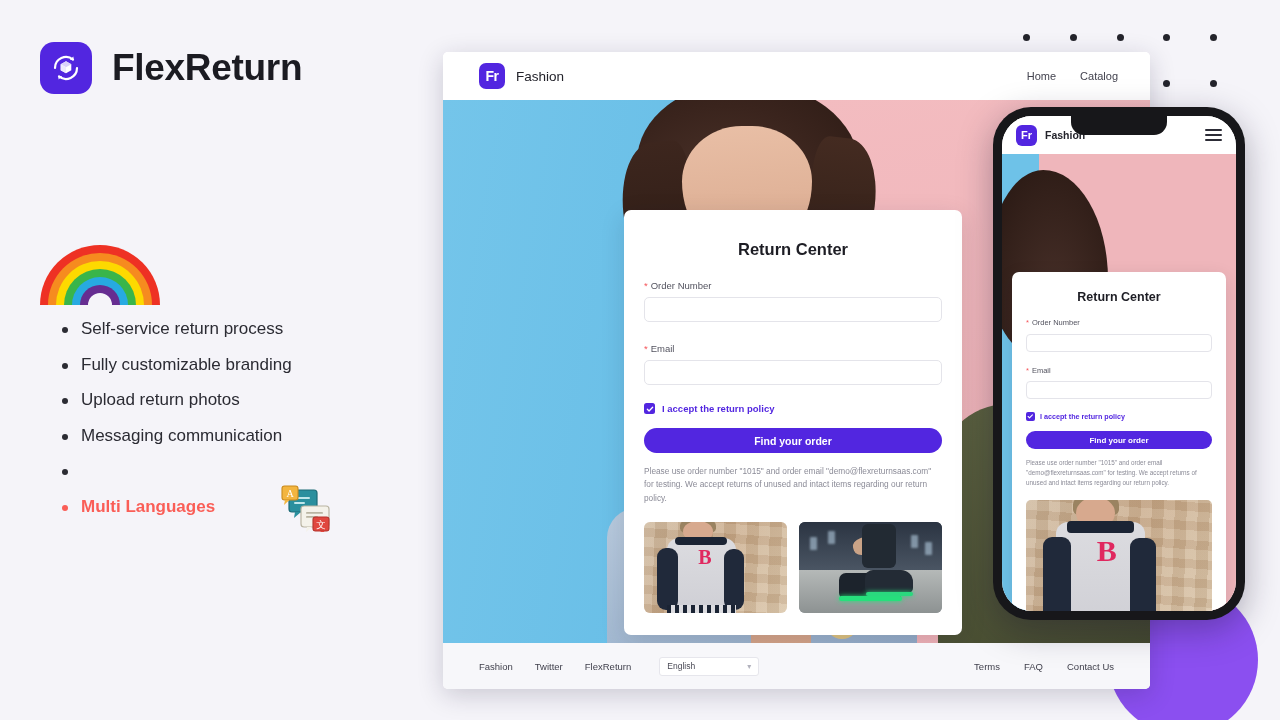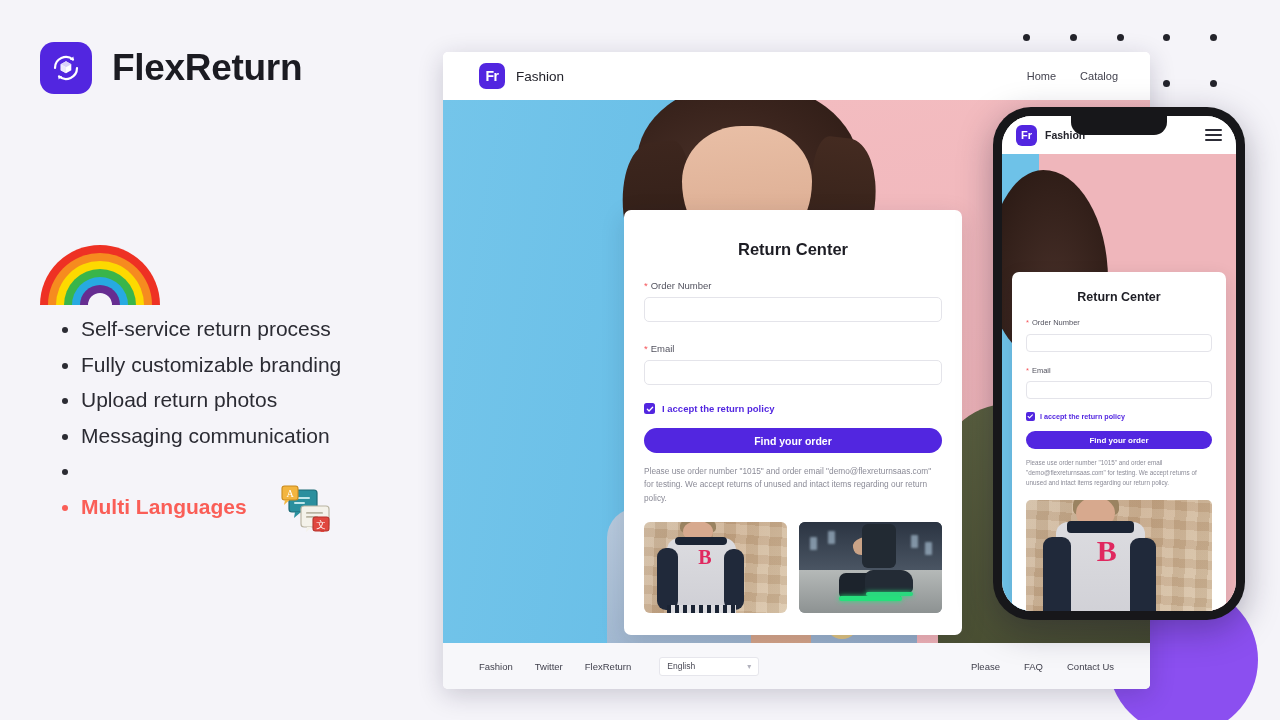--- a/index.html
+++ b/index.html
@@ -22,21 +22,21 @@
 
   .headline-wrap { position: absolute; left: 172px; top: 232px; width: 430px; }
   .headline { font-size: 27px; font-weight: bold; color: #4c25e0; line-height: 1.35; letter-spacing: -0.2px; }
 
   .rainbow { position: absolute; left: 40px; top: 243px; width: 120px; height: 62px; overflow: hidden; }
   .rainbow i { position: absolute; left: 0; bottom: 0; border-radius: 50% 50% 0 0 / 100% 100% 0 0; }
 
   .feature-list { position: absolute; left: 62px; top: 316px; width: 390px; }
   .feature-item { display: flex; align-items: flex-start; gap: 13px; height: 35.5px; }
   .bullet { width: 6px; height: 6px; border-radius: 50%; background: #2b2b33; margin-top: 11px; flex: 0 0 auto; }
-  .feature-text { font-size: 21px; color: #2b2b33; line-height: 26px; }
+  .feature-text { font-size: 17px; color: #2b2b33; line-height: 26px; }
   .feature-item.accent .bullet { background: #fa5e57; }
   .feature-item.accent .feature-text { color: #fa5e57; font-weight: bold; }
   .lang-icon { position: absolute; left: 277px; top: 484px; width: 56px; height: 48px; }
 
   
   .dots-grid { position: absolute; left: 1015px; top: 28px; width: 215px; height: 60px; }
   .dots-grid span { position: absolute; width: 7px; height: 7px; border-radius: 50%; background: #24242c; }
 
   .purple-blob {
     position: absolute; left: 1108px; top: 585px; width: 150px; height: 150px;
@@ -435,21 +435,21 @@
       <div class="footer-left">
         <a href="#">Fashion</a>
         <a href="#">Twitter</a>
         <a href="#">FlexReturn</a>
         <div class="lang-select">
           <span>English</span>
           <span class="chev">▾</span>
         </div>
       </div>
       <div class="footer-right">
-        <a href="#">Please</a>
+        <a href="#">Terms</a>
         <a href="#">FAQ</a>
         <a href="#">Contact Us</a>
       </div>
     </div>
   </div>
 
   <div class="phone">
     <div class="phone-screen">
       <div class="notch"></div>
 

